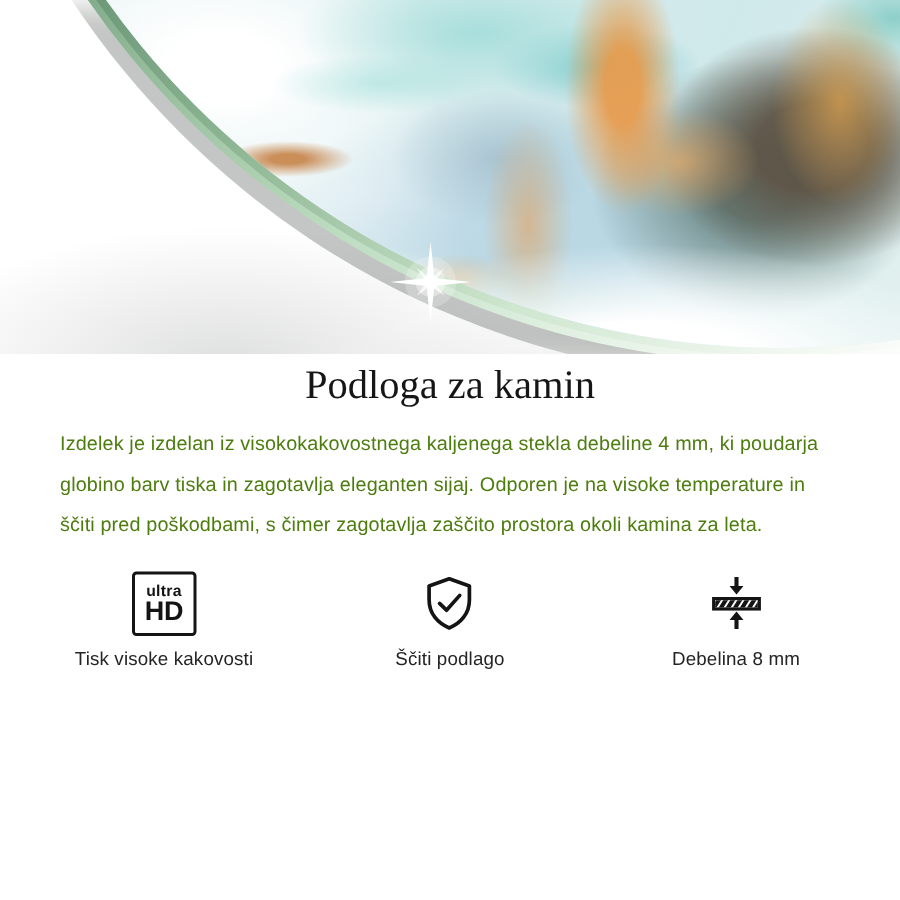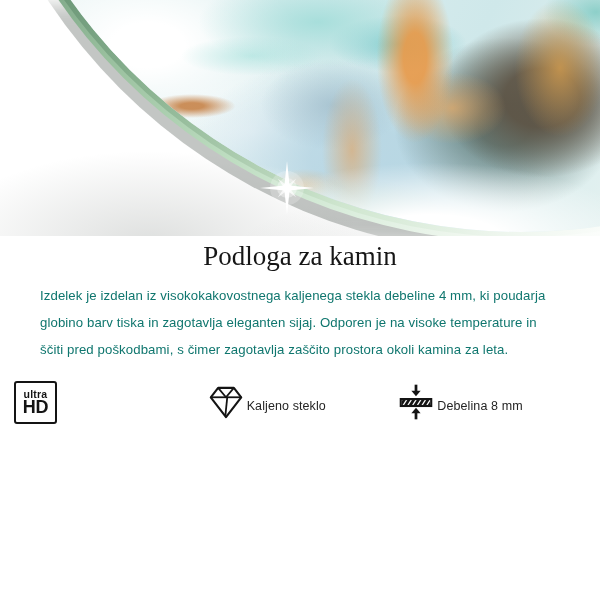--- a/index.html
+++ b/index.html
@@ -59,28 +59,28 @@
   .sparkle{position:absolute;left:255px;top:156px;width:64px;height:64px;}
   
   .title{
     font-family:"Liberation Serif", serif;font-weight:400;
     font-size:27px;line-height:36px;color:#161616;
     margin:2px 40px 0;
     text-align:center;
   }
   .desc{
     margin:8px 40px 16px;max-width:522px;
-    font-size:13.2px;line-height:27px;color:#0f766e;letter-spacing:.1px;
+    font-size:13.2px;line-height:27px;color:#4d7c0f;letter-spacing:.1px;
   }
   
   .features{
     margin-top:12px;padding:0 14px;
     display:grid;grid-template-columns:repeat(3,1fr);row-gap:16px;
   }
-  .feature{display:flex;flex-direction:row;align-items:center;}
+  .feature{display:flex;flex-direction:column;align-items:center;}
   .icon-wrap{height:46px;display:flex;align-items:center;justify-content:center;}
   .feature svg{display:block;}
   .feature-label{margin-top:7px;font-size:12.5px;color:#242424;letter-spacing:.1px;}
   .uhd-box{
     width:39px;height:39px;border:2.6px solid #141414;border-radius:3px;
     display:flex;flex-direction:column;align-items:center;justify-content:center;
     color:#141414;
   }
   .uhd-top{display:block;font-size:10.5px;font-weight:700;line-height:11px;letter-spacing:.2px;}
   .uhd-bottom{display:block;font-size:18px;font-weight:700;line-height:15px;letter-spacing:-.2px;}
@@ -111,34 +111,33 @@
 <div class="features">
 
 
   <div class="feature">
     <div class="icon-wrap">
       <div class="uhd-box">
         <span class="uhd-top">ultra</span>
         <span class="uhd-bottom">HD</span>
       </div>
     </div>
+    <div class="feature-label">Tisk visoke kakovosti</div>
   </div>
-
 
   <div class="feature">
     <div class="icon-wrap">
-      <svg width="42" height="42" viewBox="0 0 40 40" fill="none" stroke="#141414" stroke-width="2" stroke-linejoin="round">
-        <path d="M5.5 15.5 L12.5 6.5 H27.5 L34.5 15.5 L20 34.5 Z"></path>
-        <path d="M5.5 15.5 H34.5" stroke-width="1.7"></path>
-        <path d="M12.5 6.5 L20 15.5 L27.5 6.5" stroke-width="1.7"></path>
-        <path d="M21.2 15.5 L19.4 33" stroke-width="1.7"></path>
+      <svg width="43" height="43" viewBox="0 0 40 40" fill="none" stroke="#141414" stroke-width="2.3" stroke-linecap="round" stroke-linejoin="round">
+        <path d="M20 4.5 L32.5 9 v8.5 c0 8.8 -5.6 14.7 -12.5 17.5 C13.1 32.2 7.5 26.3 7.5 17.5 V9 Z"></path>
+        <path d="M14 19.8 L18.3 24 L26.5 14.8"></path>
       </svg>
     </div>
-    <div class="feature-label">Kaljeno steklo</div>
+    <div class="feature-label">Ščiti podlago</div>
   </div>
+
 
 
   <div class="feature">
     <div class="icon-wrap">
       <svg width="42" height="42" viewBox="0 0 40 40">
         <defs>
           <clipPath id="hatchc">
               <rect x="6.5" y="18.2" width="27" height="4.6"></rect>
             </clipPath>
         </defs>

